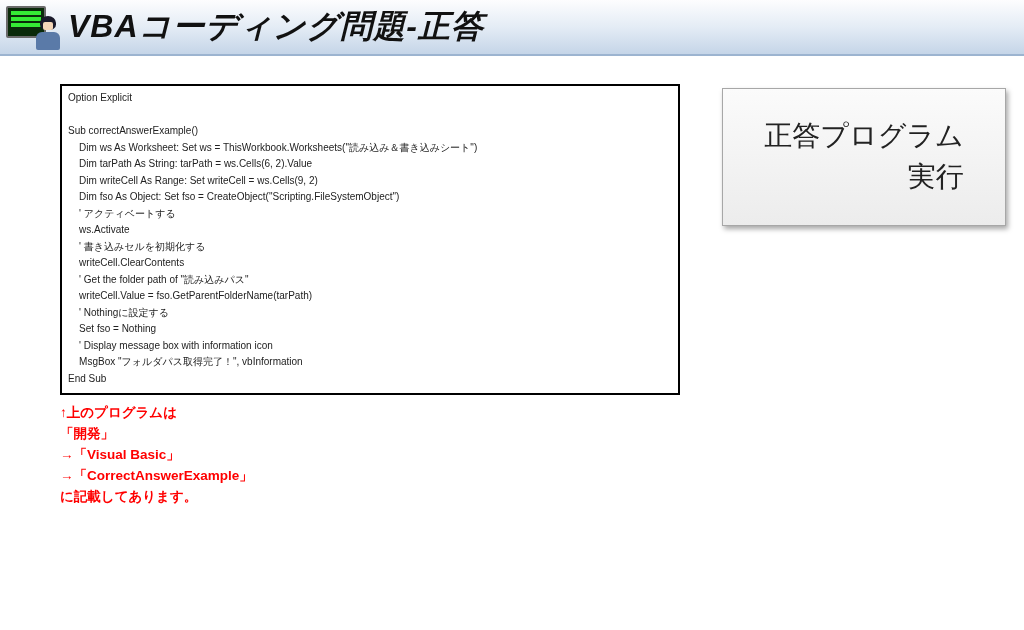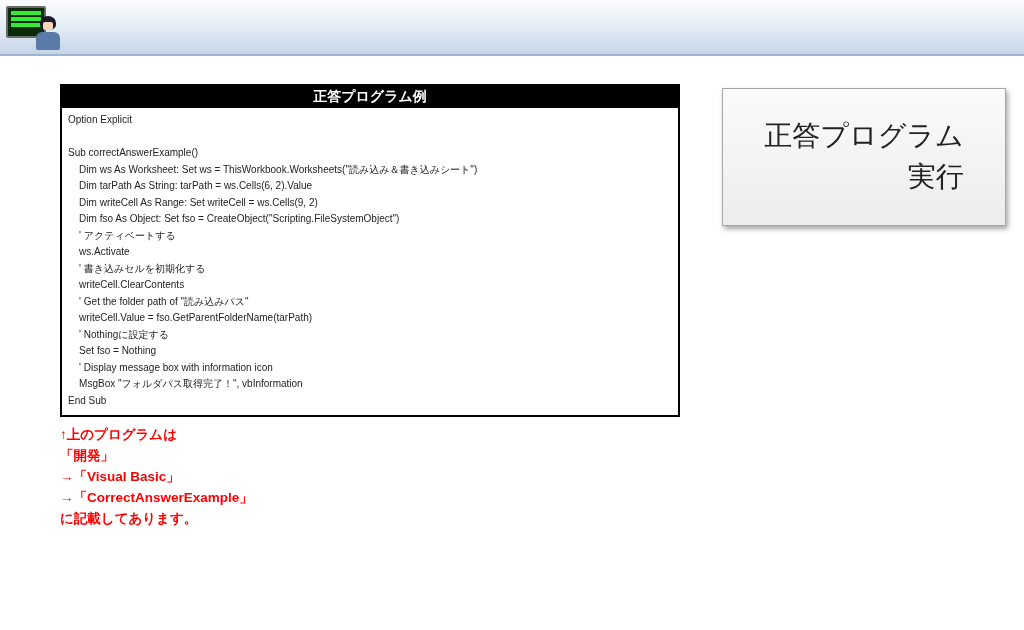--- a/index.html
+++ b/index.html
@@ -131,25 +131,25 @@
 
 <div class="title-bar">
   <div class="title-icon">
     <div class="screen"></div>
     <div class="person">
       <div class="body"></div>
       <div class="head"></div>
       <div class="face"></div>
     </div>
   </div>
+  <div class="title-text">VBAコーディング問題-正答</div>
 </div>
 
 <div class="content">
   <div class="code-box">
-    <div class="code-header">正答プログラム例</div>
     <div class="code-body">Option Explicit
 
 Sub correctAnswerExample()
     Dim ws As Worksheet: Set ws = ThisWorkbook.Worksheets("読み込み＆書き込みシート")
     Dim tarPath As String: tarPath = ws.Cells(6, 2).Value
     Dim writeCell As Range: Set writeCell = ws.Cells(9, 2)
     Dim fso As Object: Set fso = CreateObject("Scripting.FileSystemObject")
     ' アクティベートする
     ws.Activate
     ' 書き込みセルを初期化する

